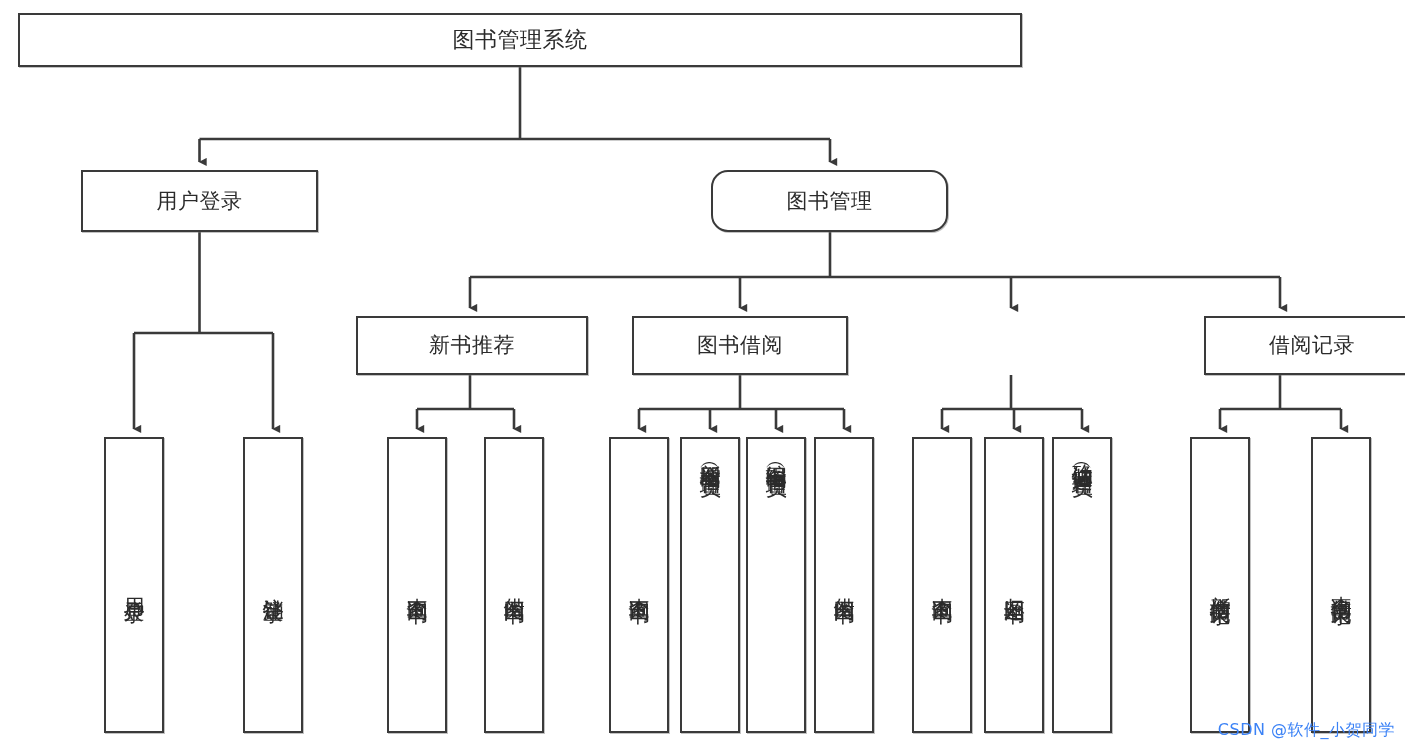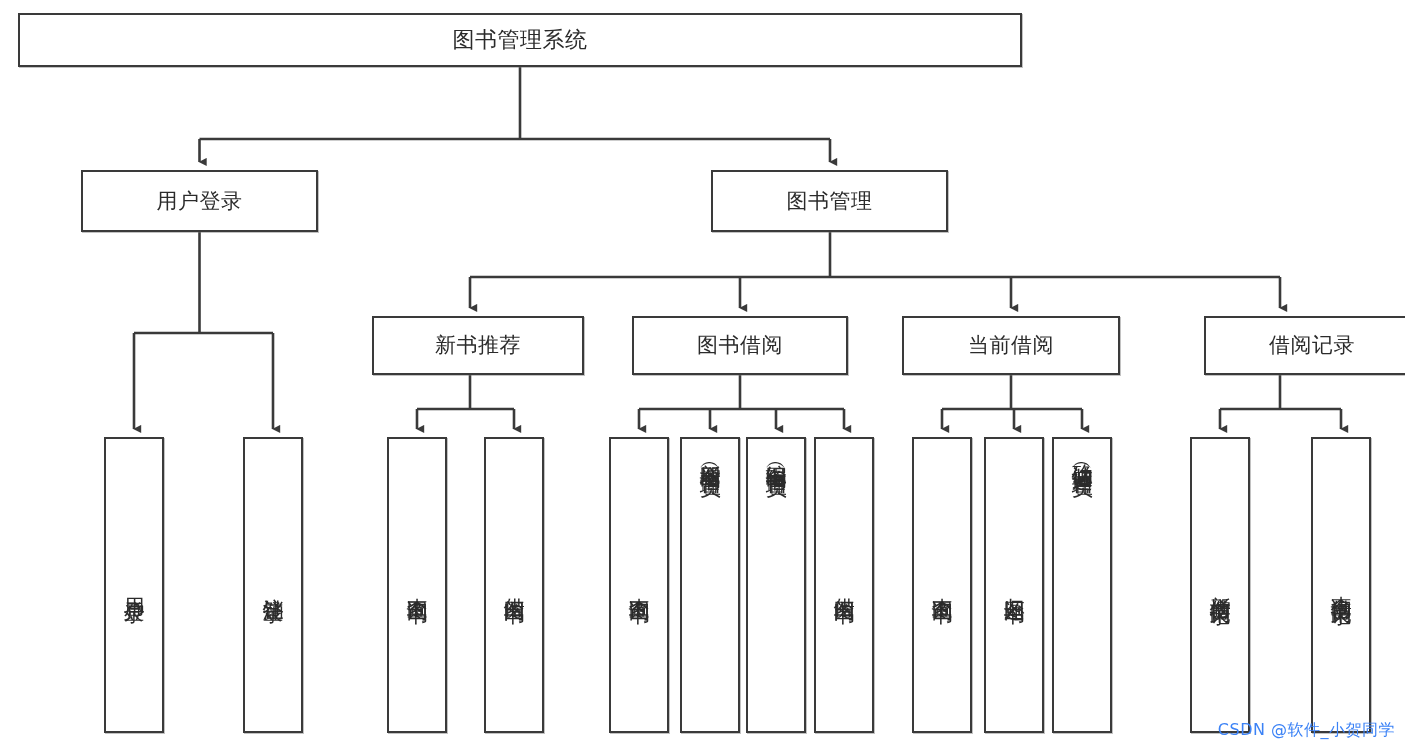--- a/index.html
+++ b/index.html
@@ -129,33 +129,30 @@
     </g>
   </svg>
 
   <div class="node root" style="left:18px; top:13px; width:1004px; height:54px;">
     <span class="node-label">图书管理系统</span>
   </div>
 
   <div class="node" style="left:81px; top:170px; width:237px; height:62px;">
     <span class="node-label">用户登录</span>
   </div>
-  <div class="node" style="left:711px; top:170px; width:237px; height:62px;">
+  <div class="node" style="left:711px; top:170px; width:237px; height:62px;border-radius:17px;">
     <span class="node-label">图书管理</span>
   </div>
 
-  <div class="node" style="left:372px; top:316px; width:212px; height:59px;">
+  <div class="node" style="left:356px; top:316px; width:232px; height:59px;">
     <span class="node-label">新书推荐</span>
   </div>
   <div class="node" style="left:632px; top:316px; width:216px; height:59px;">
     <span class="node-label">图书借阅</span>
   </div>
-  <div class="node" style="left:902px; top:316px; width:218px; height:59px;">
-    <span class="node-label">当前借阅</span>
-  </div>
   <div class="node" style="left:1172px; top:316px; width:216px; height:59px;margin-left:32px;">
     <span class="node-label">借阅记录</span>
   </div>
 
   <div class="node vertical centered" style="left:104px; top:437px; width:60px; height:296px;">
     <span class="node-label">用户登录</span>
   </div>
   <div class="node vertical centered" style="left:243px; top:437px; width:60px; height:296px;">
     <span class="node-label">注销登录</span>
   </div>

